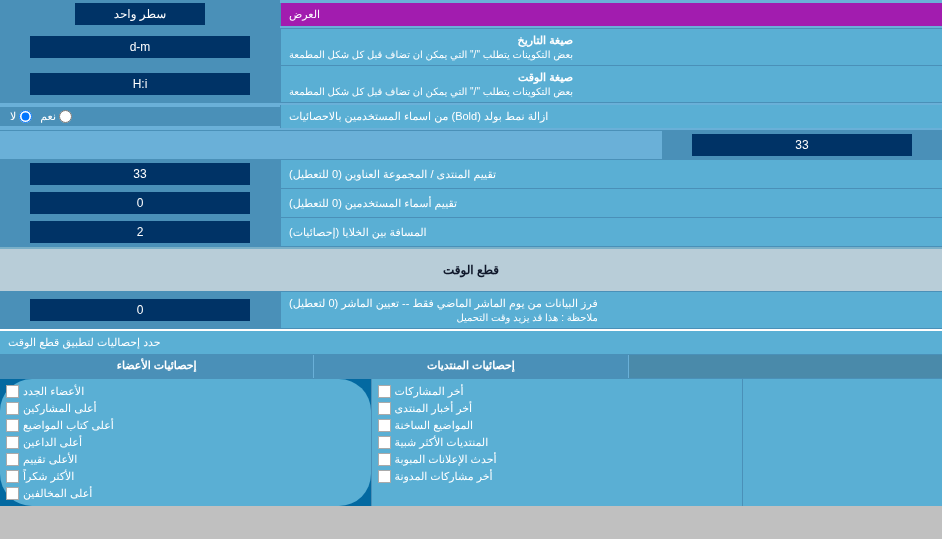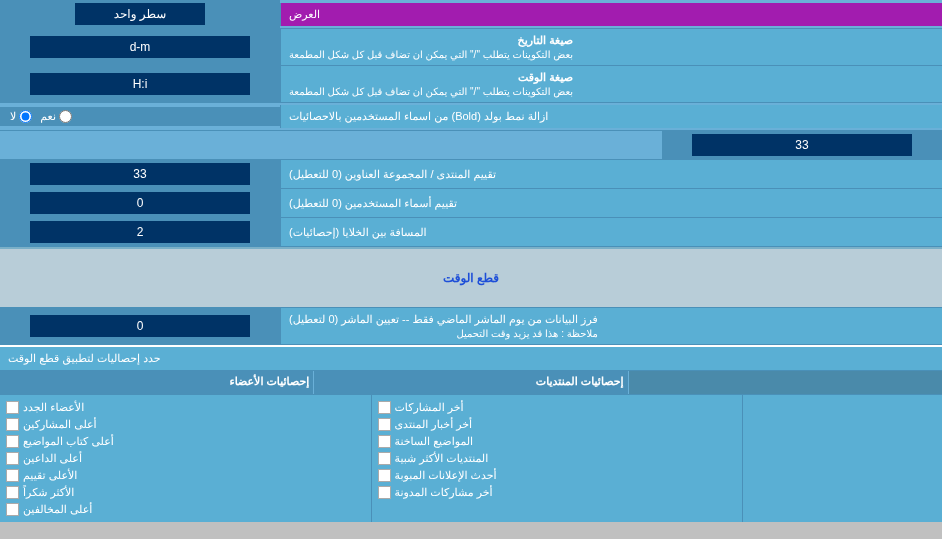--- a/index.html
+++ b/index.html
@@ -136,44 +136,45 @@
       align-items: flex-start;
       gap: 3px;
       color: #fff;
       font-size: 11px;
     }
 
     
     .section-divider {
       background: #b8cdd8;
       text-align: center;
-      padding: 22px;
+      padding: 14px;
       font-weight: bold;
       font-size: 12px;
-      color: #1d4ed8;
+      color: #0f172a;
       border-bottom: 1px solid #4a90b8;
       border-top: 2px solid #7ab0c8;
     }
 
     
     .stats-section {
       background: #0369a1;
       border-top: 2px solid #ffffff;
     }
 
     .stats-header-row {
       display: flex;
       border-bottom: 1px solid #4a90b8;
       min-height: 24px;
     }
 
     .stats-header-cell {
       flex: 1;
       background: #4a90b8;
       color: #fff;
+      text-align: center;
       padding: 4px;
       font-size: 11px;
       border-left: 1px solid #6ab0d8;
       font-weight: bold;
     }
 
     .stats-header-cell:last-child {
       border-left: none;
     }
 
@@ -184,20 +185,21 @@
 
     .stats-col {
       flex: 1;
       border-left: 1px solid #4a90b8;
       padding: 4px 6px;
       background: #5aafd4;
     }
 
     .stats-col:last-child {
       border-left: none;
+      border-radius: 32px;
     }
 
     .stats-item {
       display: flex;
       align-items: center;
       gap: 4px;
       color: #fff;
       font-size: 11px;
       padding: 2px 0;
       justify-content: flex-end;

